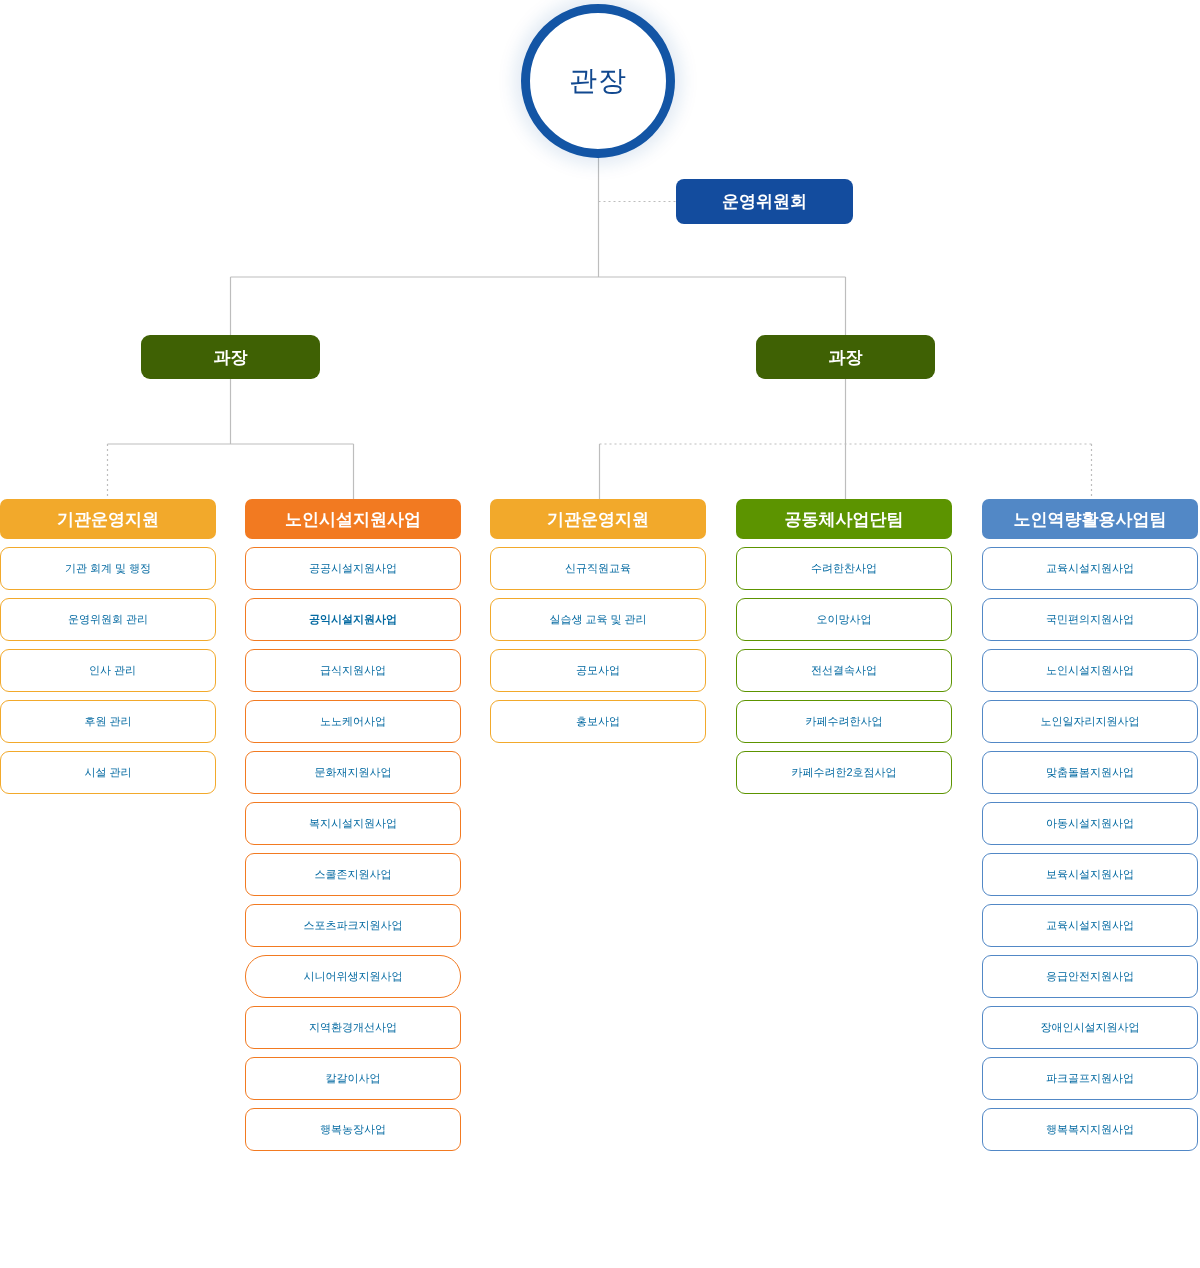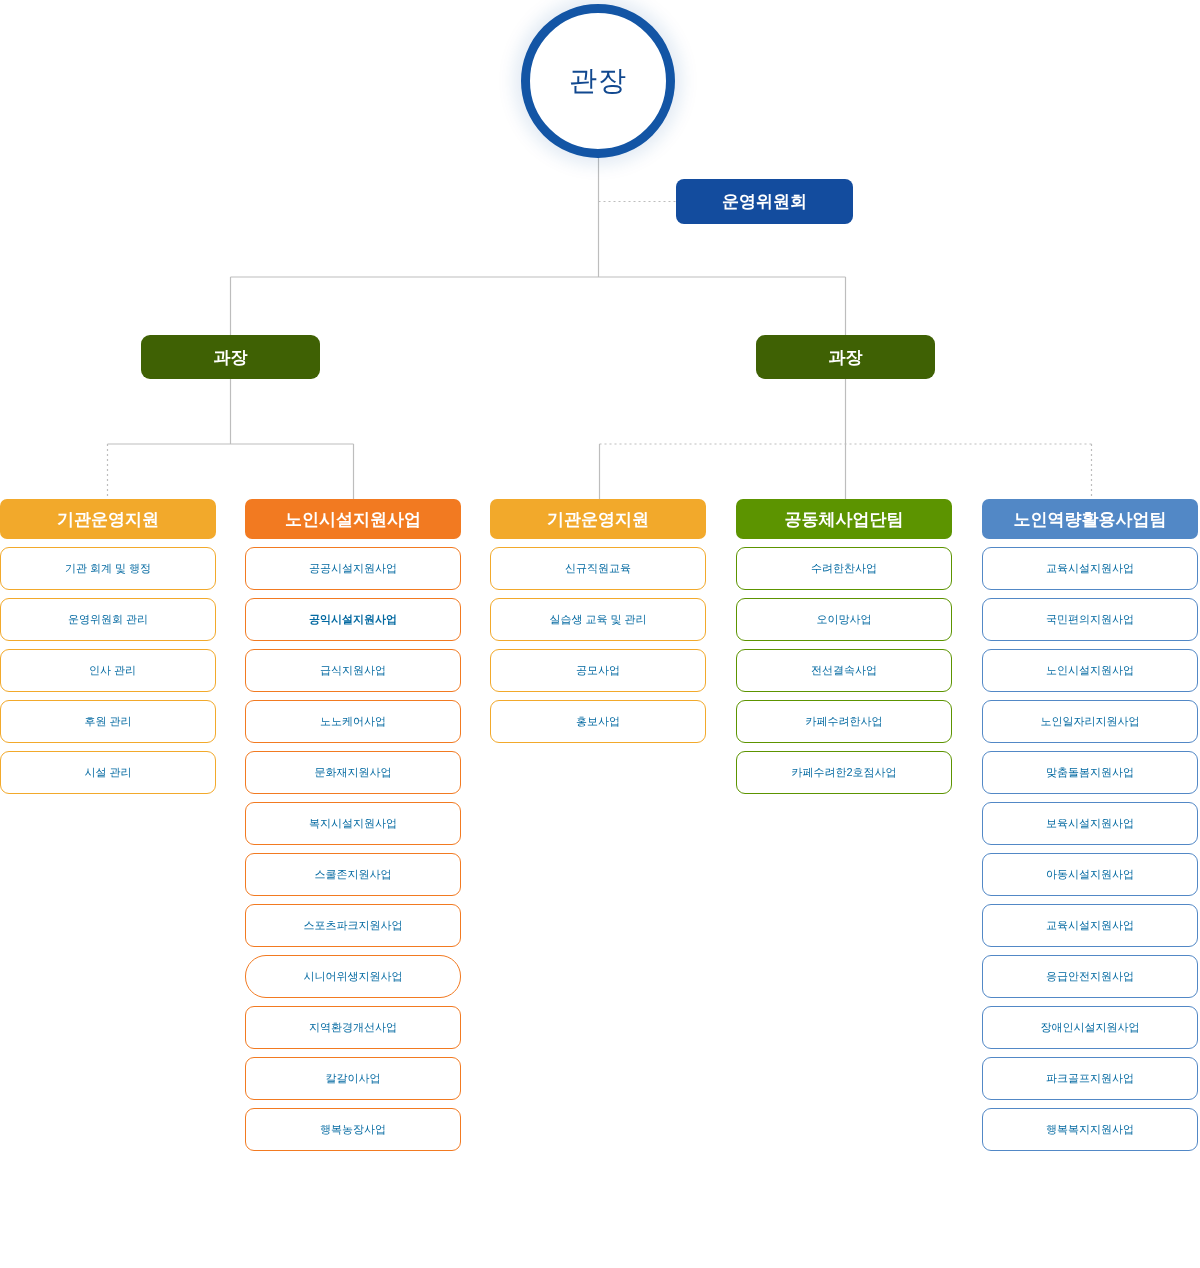--- a/index.html
+++ b/index.html
@@ -262,26 +262,26 @@
       <div class="col-item" style="border-color: rgb(82, 136, 198);">
         <span>노인시설지원사업</span>
       </div>
       <div class="col-item" style="border-color: rgb(82, 136, 198);">
         <span>노인일자리지원사업</span>
       </div>
       <div class="col-item" style="border-color: rgb(82, 136, 198);">
         <span>맞춤돌봄지원사업</span>
       </div>
       <div class="col-item" style="border-color: rgb(82, 136, 198);">
+        <span>아동시설지원사업</span>
+      </div>
+      <div class="col-item" style="border-color: rgb(82, 136, 198);">
         <span>보육시설지원사업</span>
       </div>
       <div class="col-item" style="border-color: rgb(82, 136, 198);">
-        <span>아동시설지원사업</span>
-      </div>
-      <div class="col-item" style="border-color: rgb(82, 136, 198);">
         <span>교육시설지원사업</span>
       </div>
       <div class="col-item" style="border-color: rgb(82, 136, 198);">
         <span>응급안전지원사업</span>
       </div>
       <div class="col-item" style="border-color: rgb(82, 136, 198);">
         <span>장애인시설지원사업</span>
       </div>
       <div class="col-item" style="border-color: rgb(82, 136, 198);">
         <span>파크골프지원사업</span>

